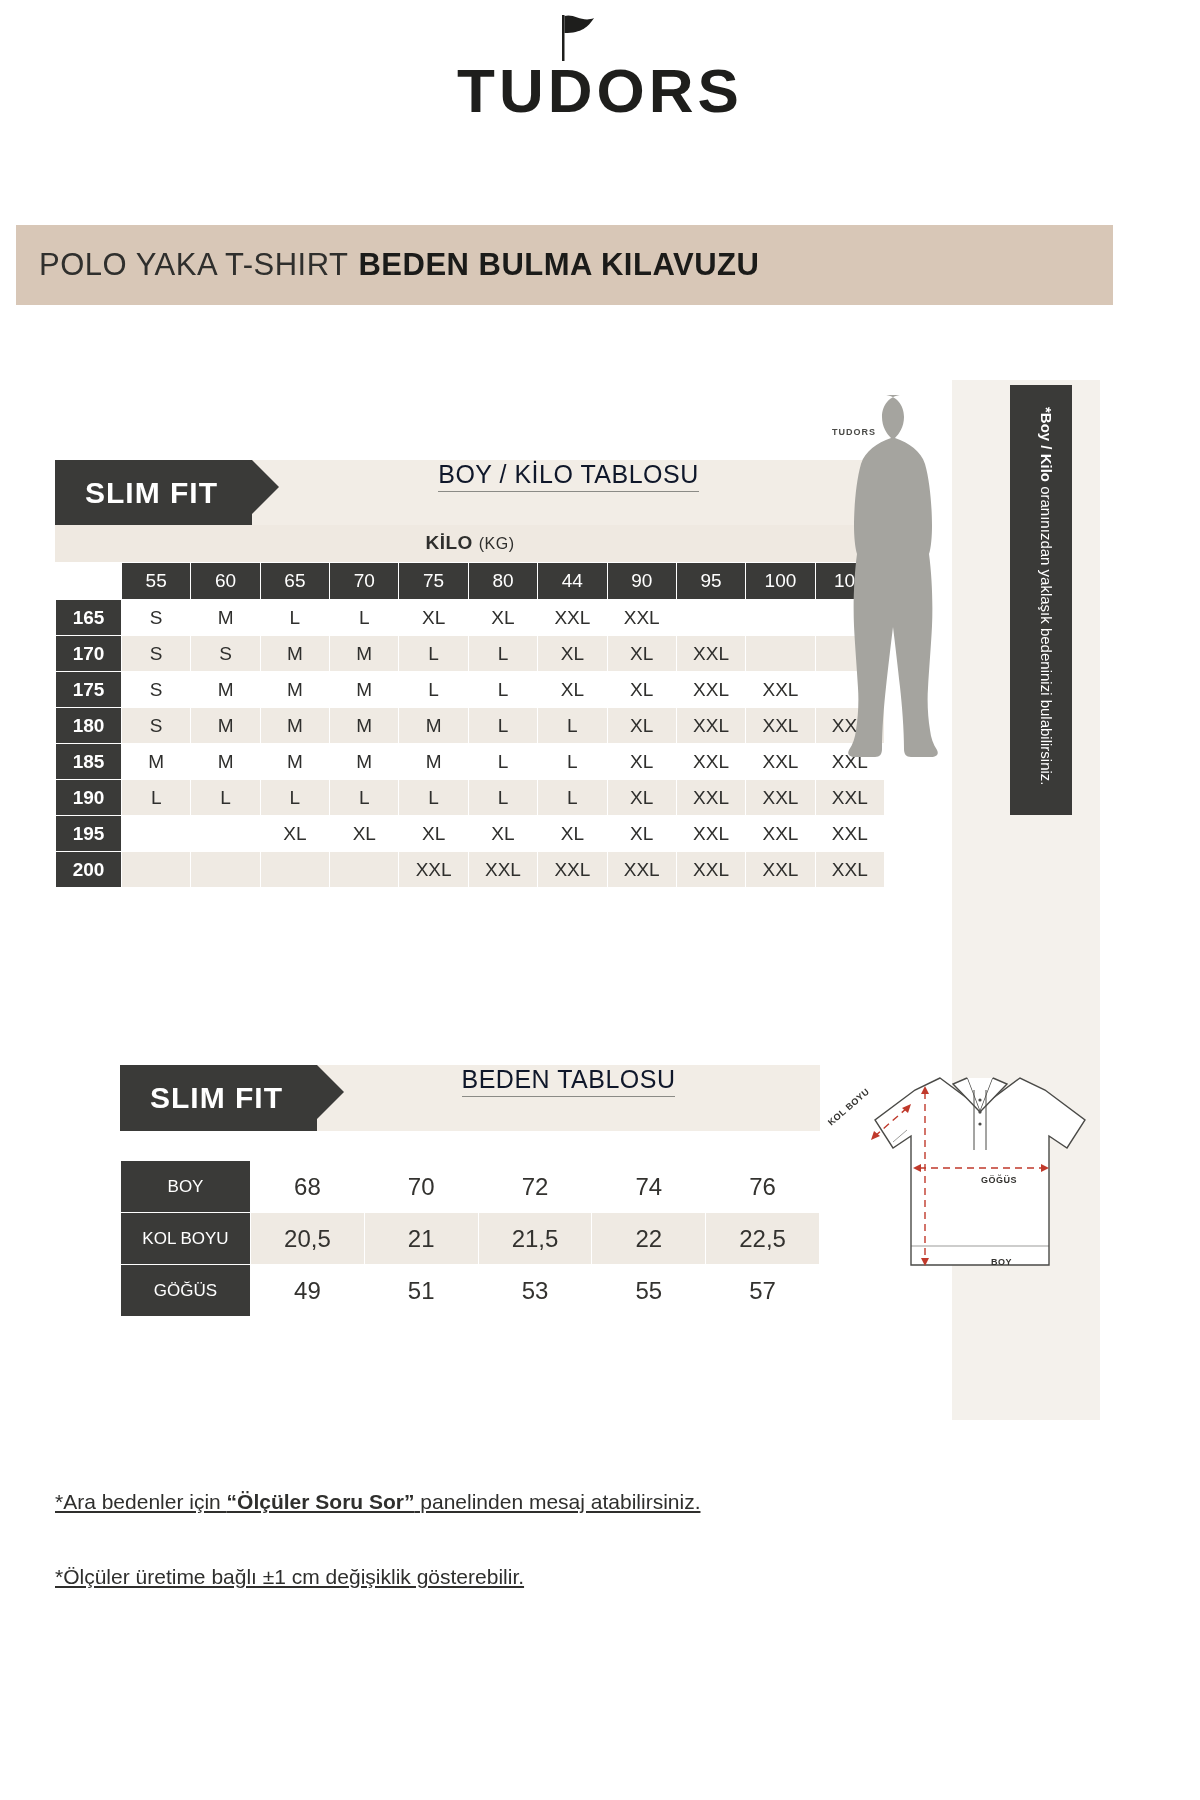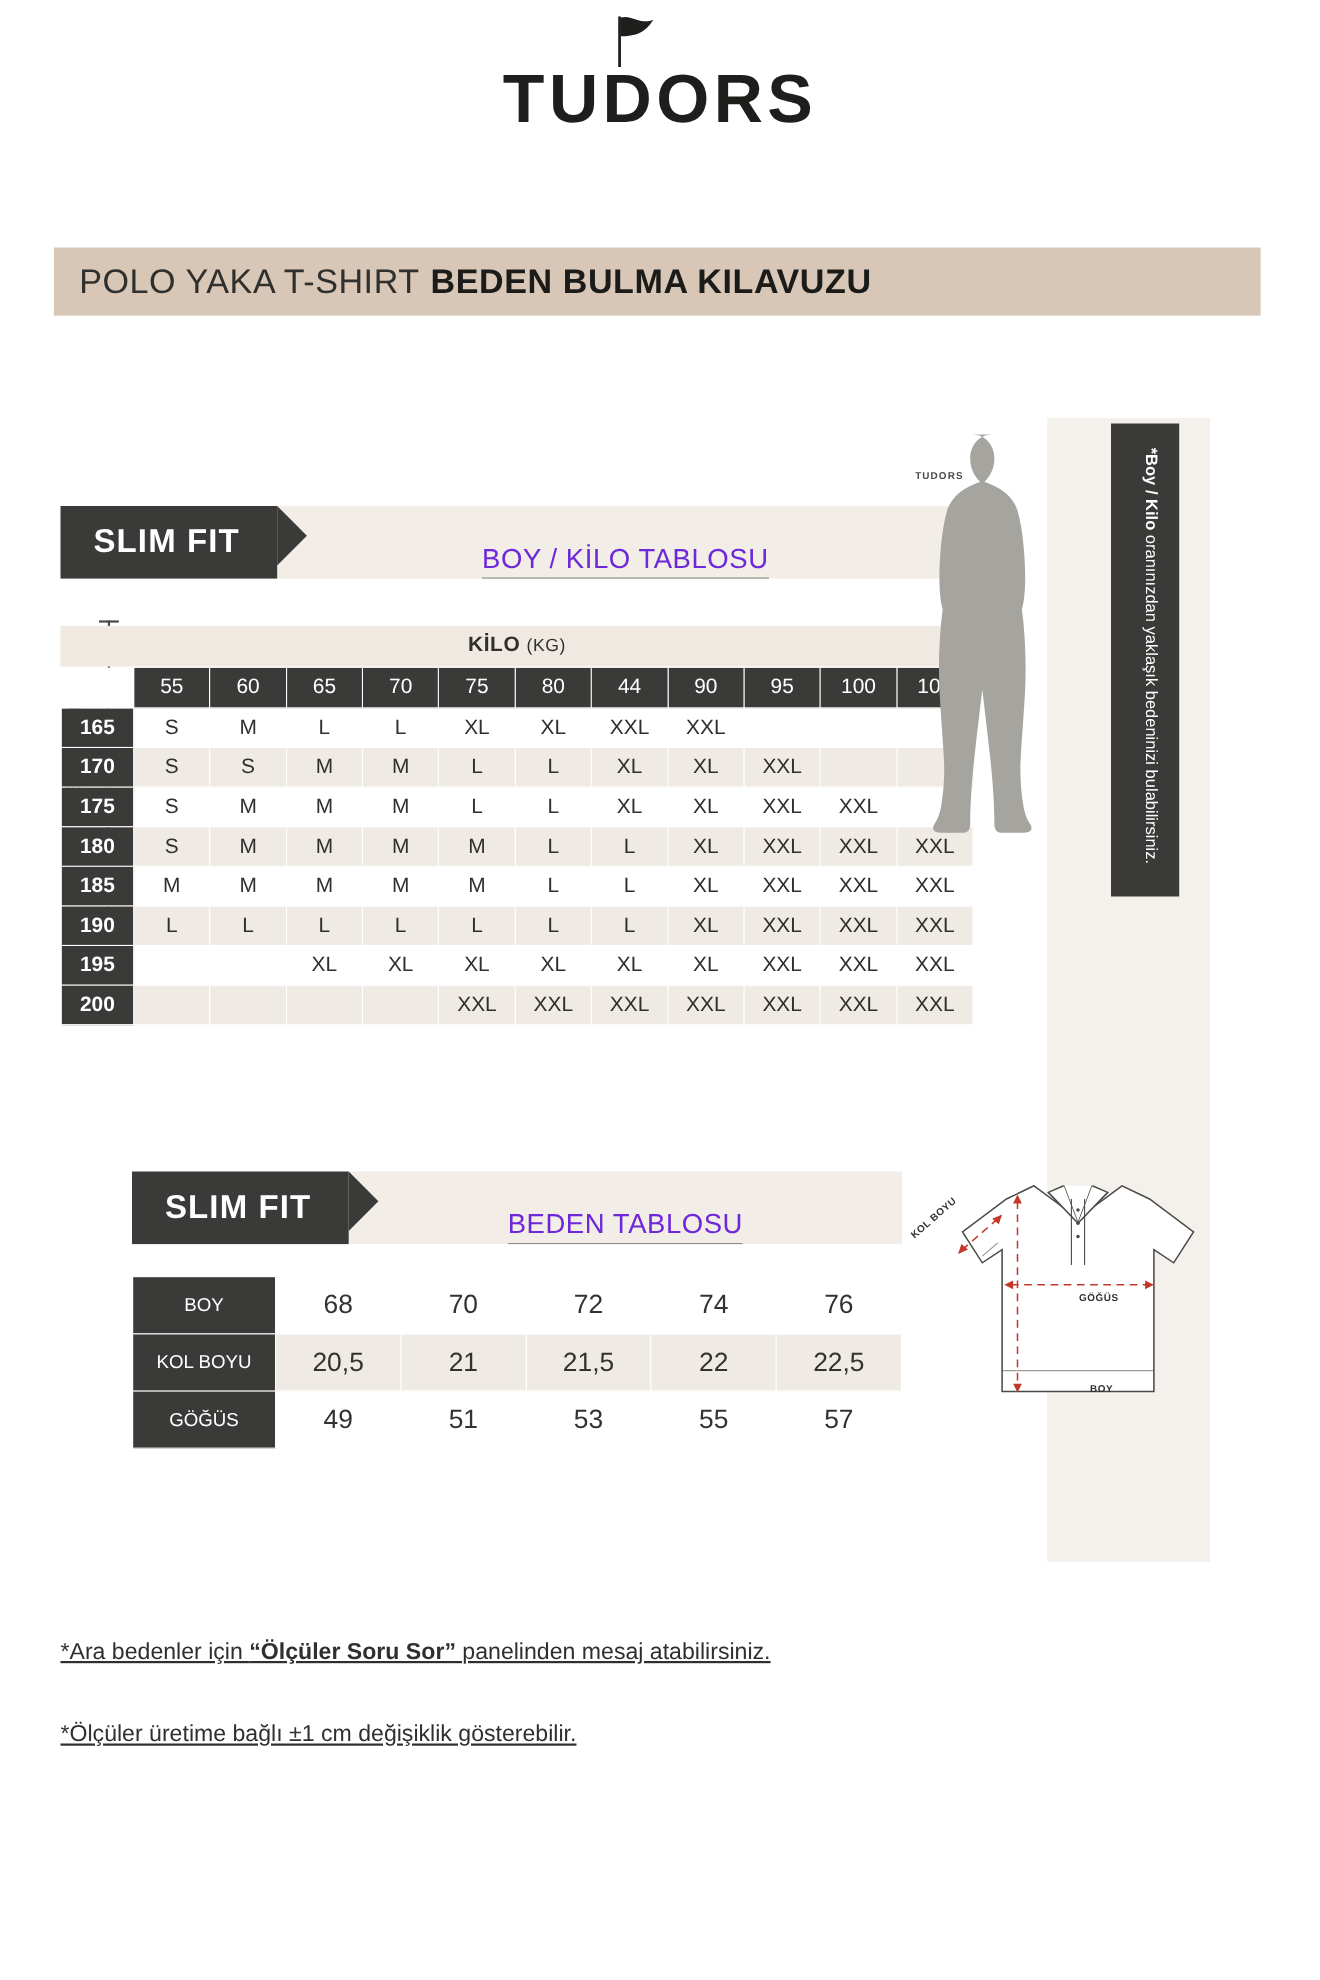--- a/index.html
+++ b/index.html
@@ -30,22 +30,22 @@
   }
   .flag {
     position:absolute;
     left:95px; top:-42px;
     width:46px; height:48px;
   }
 
   
   .title-band {
     position:absolute;
-    left:49px; top:225px;
-    width:1097px; height:62px;
+    left:16px; top:225px;
+    width:1097px; height:80px;
     background:#d8c7b7;
     display:flex; align-items:center;
     padding-left:23px;
   }
   .title-light { font-size:31px; color:#2f2f2d; letter-spacing:.5px; }
   .title-bold  { font-size:31px; color:#1b1b19; font-weight:bold; letter-spacing:.5px; margin-left:10px;}
 
   
   .bg-strip {
     position:absolute; left:952px; top:380px; width:148px; height:1040px;
@@ -72,40 +72,39 @@
   .hdr-dark:after {
     content:"";
     position:absolute; right:-27px; top:0;
     width:0;height:0;
     border-top:27px solid transparent;
     border-bottom:27px solid transparent;
     border-left:27px solid #3a3a38;
   }
   .hdr-light {
     background:#f2ede6;
-    color:#6d28d9;
-    display:flex; align-items:flex-end;
+    color:#0f172a;
+    display:flex; align-items:flex-start;
     justify-content:center;
     font-size:25px;
     flex:1;
     letter-spacing:.5px;
   }
   .hdr-light span { border-bottom:1px solid #8b8b86; padding-bottom:2px;}
 
   
   #kilo-table-wrap { position:absolute; left:55px; top:525px; width:830px; }
   .kilo-label {
     text-align:center;
     background:#efe9e1;
     font-size:19px;
     font-weight:bold;
     color:#2f2f2d;
     padding:7px 0 8px 0;
     letter-spacing:.5px;
-    margin-top:44px;
   }
   .kilo-label small { font-weight:normal; font-size:16px;}
   table.grid { border-collapse:collapse; width:100%; table-layout:fixed; }
   table.grid td, table.grid th { border:1px solid #ffffff; }
   .col-head {
     background:#3a3a38; color:#fff; font-size:19px; font-weight:normal;
     height:37px; text-align:center;
   }
   .row-head {
     background:#3a3a38; color:#fff; font-size:19px; height:28px; text-align:center; width:66px;

